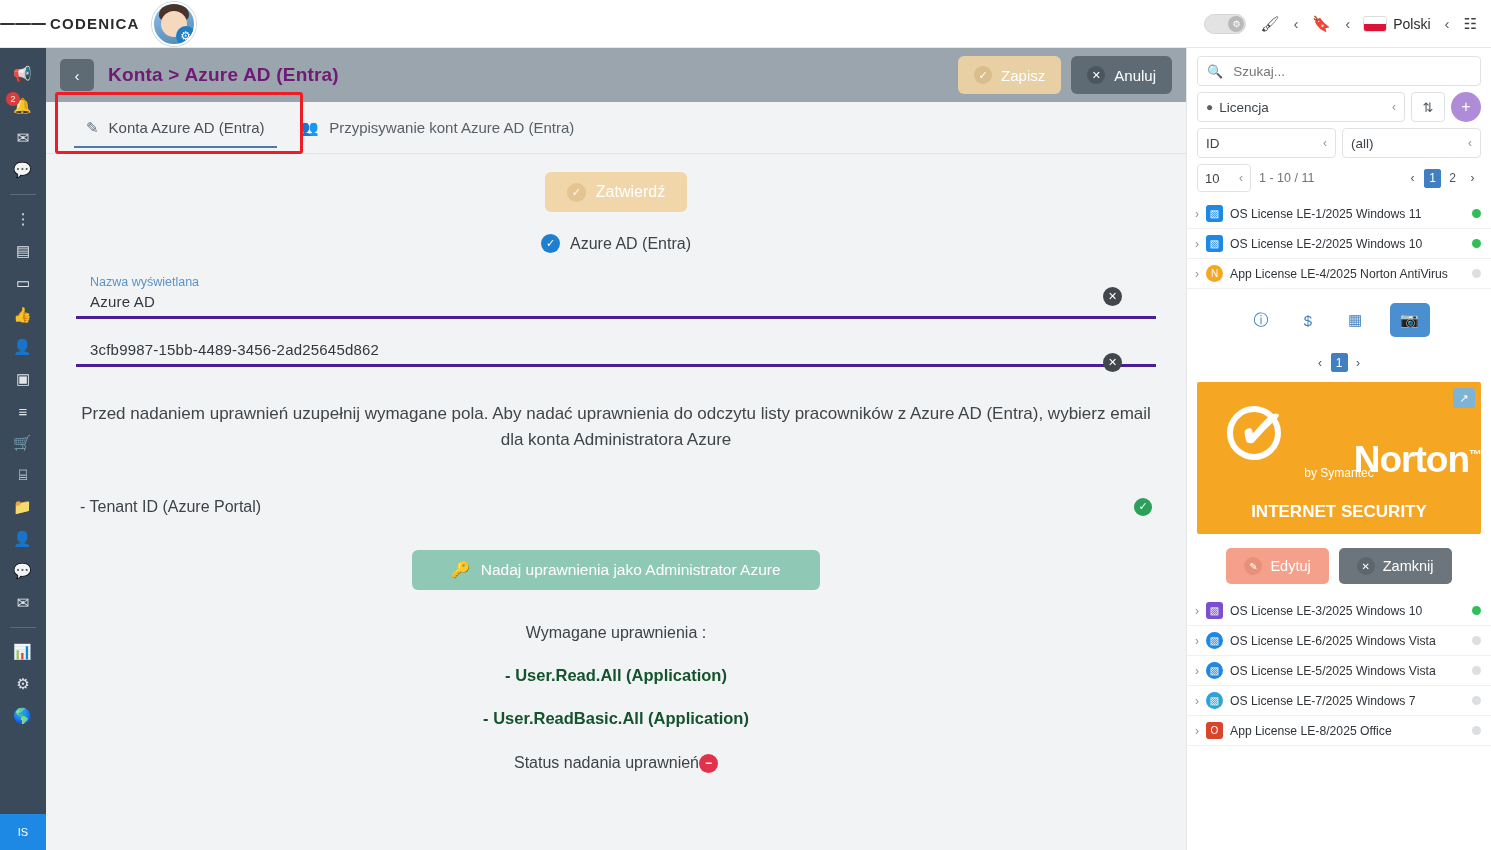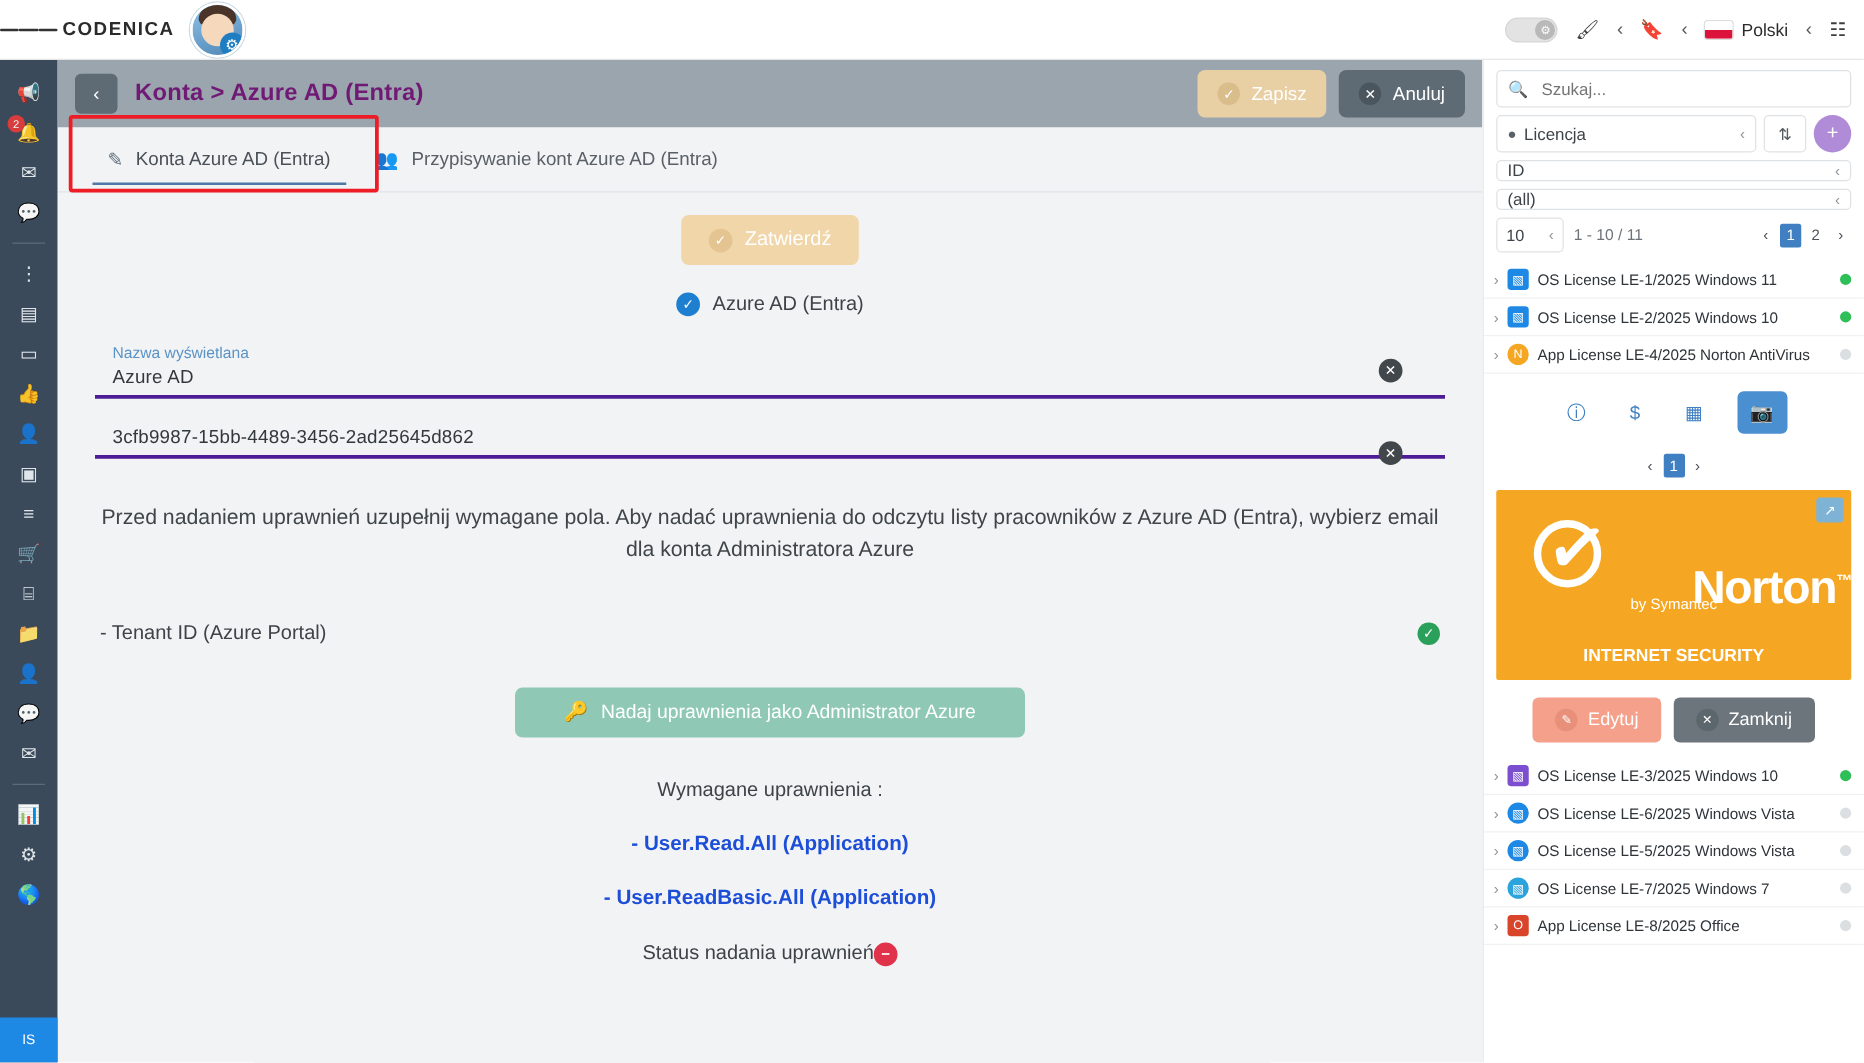--- a/index.html
+++ b/index.html
@@ -193,21 +193,21 @@
   .ok-circle {
     width: 18px; height: 18px; border-radius: 50%; background: #2aa05a; color: #fff;
     display: flex; align-items: center; justify-content: center; font-size: 11px;
   }
   .btn-grant {
     margin: 34px auto 0 auto; display: flex; align-items: center; justify-content: center; gap: 10px;
     background: #8fc9b6; color: #ffffff; border: none; border-radius: 6px;
     height: 40px; width: 408px; font-size: 15.5px; cursor: pointer; font-family: inherit;
   }
   .perm-title { margin-top: 34px; text-align: center; font-size: 16px; color: #3d4348; }
-  .perm-item { margin-top: 24px; text-align: center; font-size: 16.5px; font-weight: 700; color: #1d4ed8; }
+  .perm-item { margin-top: 24px; text-align: center; font-size: 16.5px; font-weight: 700; color: #14532d; }
   .status-row {
     margin-top: 26px; display: flex; align-items: center; justify-content: center; 
     font-size: 16px; color: #3d4348;
   }
   .deny-circle {
     width: 19px; height: 19px; border-radius: 50%; background: #e0324a; color: #fff;
     display: flex; align-items: center; justify-content: center; font-size: 12px; font-weight: 700;
   }
 
   
@@ -235,21 +235,21 @@
   .sq-btn {
     width: 34px; height: 30px; border: 1px solid #dfe2e5; border-radius: 4px;
     display: flex; align-items: center; justify-content: center; color: #53595f;
     background: #fff; cursor: pointer; font-size: 13px;
   }
   .round-add {
     width: 30px; height: 30px; border-radius: 50%; background: #b08cd8; color: #fff;
     display: flex; align-items: center; justify-content: center; font-size: 16px; cursor: pointer;
     border: none;
   }
-  .filter-row2 { display: flex; gap: 6px; padding: 0 10px 6px 10px; flex-direction: column; }
+  .filter-row2 { display: flex; gap: 6px; padding: 0 10px 6px 10px; }
   .pager-row {
     display: flex; align-items: center; gap: 8px; padding: 0 10px 7px 10px; font-size: 12.5px; color: #555b61;
   }
   .count-box {
     height: 28px; min-width: 54px; border: 1px solid #dfe2e5; border-radius: 4px;
     display: flex; align-items: center; justify-content: space-between; padding: 0 7px; gap: 6px;
     font-size: 13px; color: #3d4348; cursor: pointer;
   }
   .range { color: #6c737a; font-size: 12.5px; }
   .pages { margin-left: auto; display: flex; align-items: center; gap: 3px; }
@@ -298,21 +298,21 @@
     cursor: pointer;
   }
   .banner .nm {
     position: absolute; left: 12px; right: 0; top: 44px; text-align: right;
     font-size: 37px; font-weight: 700; color: #ffffff; letter-spacing: -1px; margin-top: 13px;
   }
   .banner .nm sup { font-size: 13px; vertical-align: super; }
   .banner .by { position: absolute; left: 0; right: 0; top: 84px; text-align: center; font-size: 12px; color: #fff; }
   .banner .is {
     position: absolute; left: 0; right: 0; bottom: 12px; text-align: center;
-    font-size: 14px; font-weight: 700; color: #ffffff;
+    font-size: 17px; font-weight: 700; color: #ffffff;
   }
   .banner .is .white { color: #ffffff; }
   .banner .circ {
     position: absolute; left: 30px; top: 24px; width: 54px; height: 54px; border-radius: 50%;
     border: 6px solid #ffffff;
   }
   .banner .tick {
     position: absolute; left: 40px; top: 18px; width: 44px; height: 62px;
     color: #ffffff; font-size: 58px; line-height: 1; font-weight: 700;
     transform: rotate(8deg);

